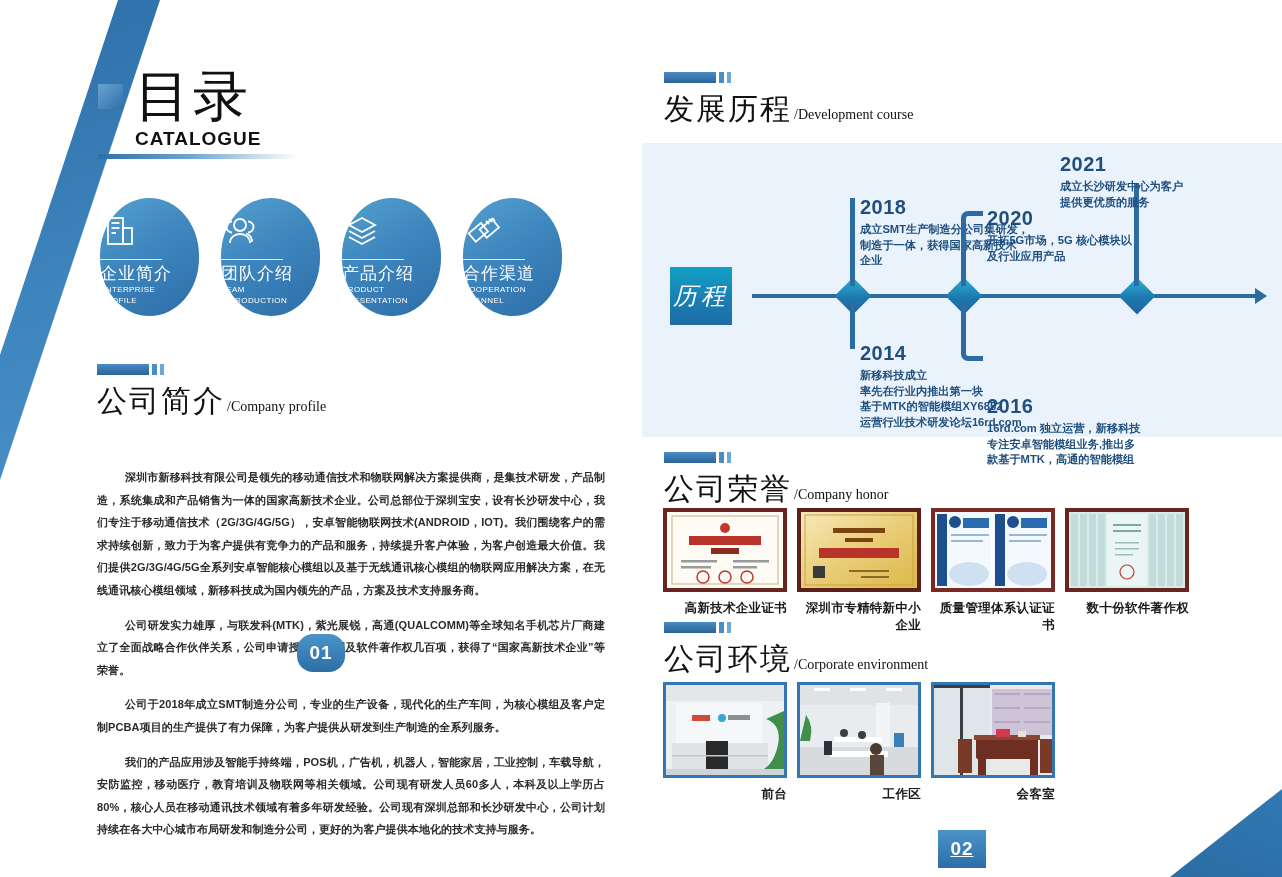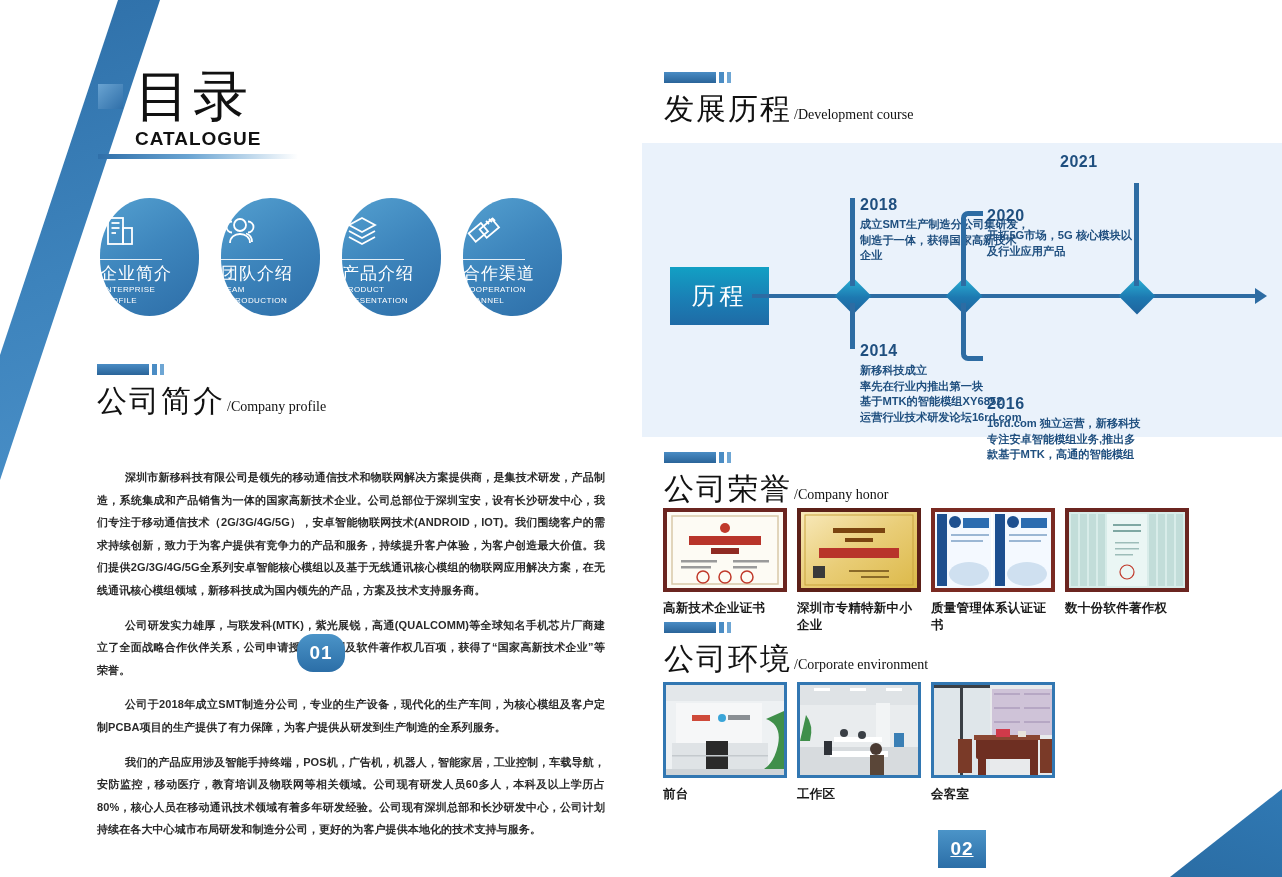--- a/index.html
+++ b/index.html
@@ -104,49 +104,49 @@
     position: absolute; left: 110px; top: 151px; width: 505px; height: 4px;
     background: #2d6ca3;
   }
   .tl-arrow {
     position: absolute; left: 613px; top: 145px;
     width: 0; height: 0;
     border-top: 8px solid transparent; border-bottom: 8px solid transparent;
     border-left: 12px solid #2d6ca3;
   }
   .tl-badge {
-    position: absolute; left: 28px; top: 124px; width: 99px; height: 58px;
+    position: absolute; left: 28px; top: 124px; width: 62px; height: 58px;
     background: linear-gradient(180deg, #12a0c4 0%, #1a7fb5 55%, #1f6ba6 100%);
     color: #fff; font-size: 24px; letter-spacing: 4px;
-    display: flex; align-items: center; justify-content: center;
+    display: flex; align-items: center; justify-content: center; font-style: italic;
   }
   .tl-diamond {
     position: absolute; width: 26px; height: 26px;
     background: linear-gradient(135deg, #2ab2d6 0%, #1d78b0 55%, #20639d 100%);
     transform: rotate(45deg);
   }
   .tl-stem { position: absolute; width: 5px; background: #2d6ca3; }
   .tl-entry { position: absolute; }
   .tl-year {
-    font-size: 16px; font-weight: bold; color: #1f4f7f;
+    font-size: 20px; font-weight: bold; color: #1f4f7f;
     letter-spacing: .5px; margin-bottom: 3px;
   }
   .tl-desc { font-size: 11.2px; line-height: 15.5px; color: #1f4f7f; font-weight: bold; }
   .tl-hook {
     position: absolute; border-left: 5px solid #2d6ca3; border-top: 5px solid #2d6ca3;
     border-top-left-radius: 7px;
   }
   .tl-hook-b {
     position: absolute; border-left: 5px solid #2d6ca3; border-bottom: 5px solid #2d6ca3;
     border-bottom-left-radius: 7px;
   }
 
   
   .grid4 { position: absolute; display: flex; gap: 10px; }
-  .gitem { width: 124px; text-align: left; }
+  .gitem { width: 124px; text-align: right; }
   .gcap { font-size: 12.5px; font-weight: bold; color: #1a1a1a; margin-top: 8px; letter-spacing: .3px; }
 
   .cert { width: 124px; height: 84px; border: 4px solid #6b2520; position: relative; overflow: hidden; }
   .cert-a { background: linear-gradient(#fdfcf7, #f6f1e4); }
   .cert-b { background: linear-gradient(160deg, #f6e2a8 0%, #e8c96e 45%, #dcb949 100%); border-color: #5c2018; }
   .cert-c { background: linear-gradient(#ffffff, #e8f0f8); border-color: #7a2a22; }
   .cert-d { background: linear-gradient(#dff0ee, #cfe7e4); border-color: #6b2520; }
 
   .photo { width: 124px; height: 96px; border: 3px solid #3277b2; overflow: hidden; position: relative; }
 
@@ -324,20 +324,22 @@
       <div class="tl-desc" style="white-space:pre-line;">16rd.com 独立运营，新移科技
 专注安卓智能模组业务,推出多
 款基于MTK，高通的智能模组</div>
     </div>
 
     <div class="tl-diamond" style="left:482px; top:140px;"></div>
     <div class="tl-stem" style="left:492px; top:40px; height:103px;"></div>
 
     <div class="tl-entry" style="left:418px; top:10px; width:175px;">
       <div class="tl-year">2021</div>
+      <div class="tl-desc" style="white-space:pre-line;">成立长沙研发中心为客户
+提供更优质的服务</div>
     </div>
   </div>
 
   <div class="sec-head" style="left:23px; top:452px;">
     <div class="sec-bar">
       <span class="b1"></span>
         <span class="b2"></span>
         <span class="b3"></span>
     </div>
     <div class="sec-title">

